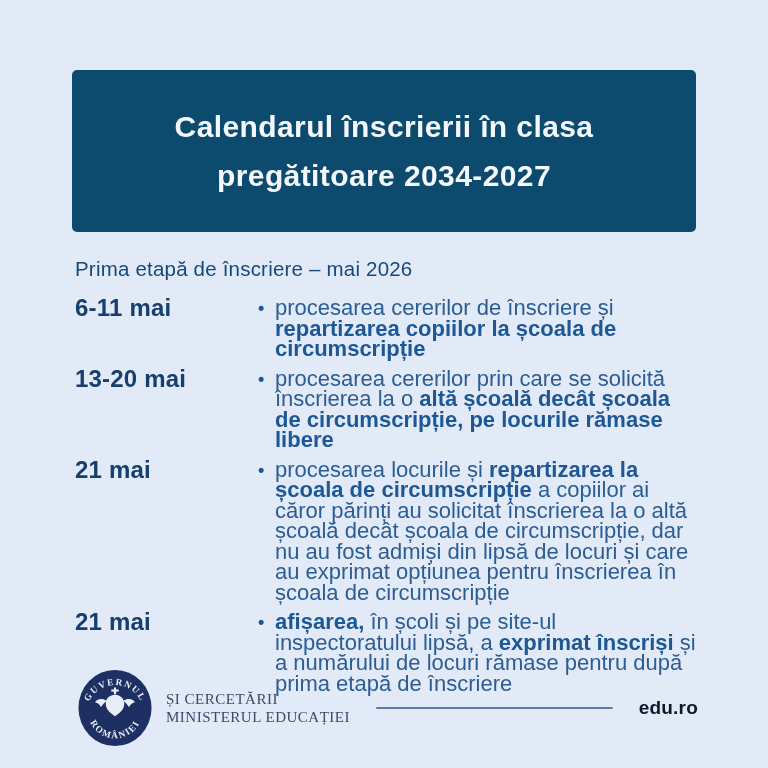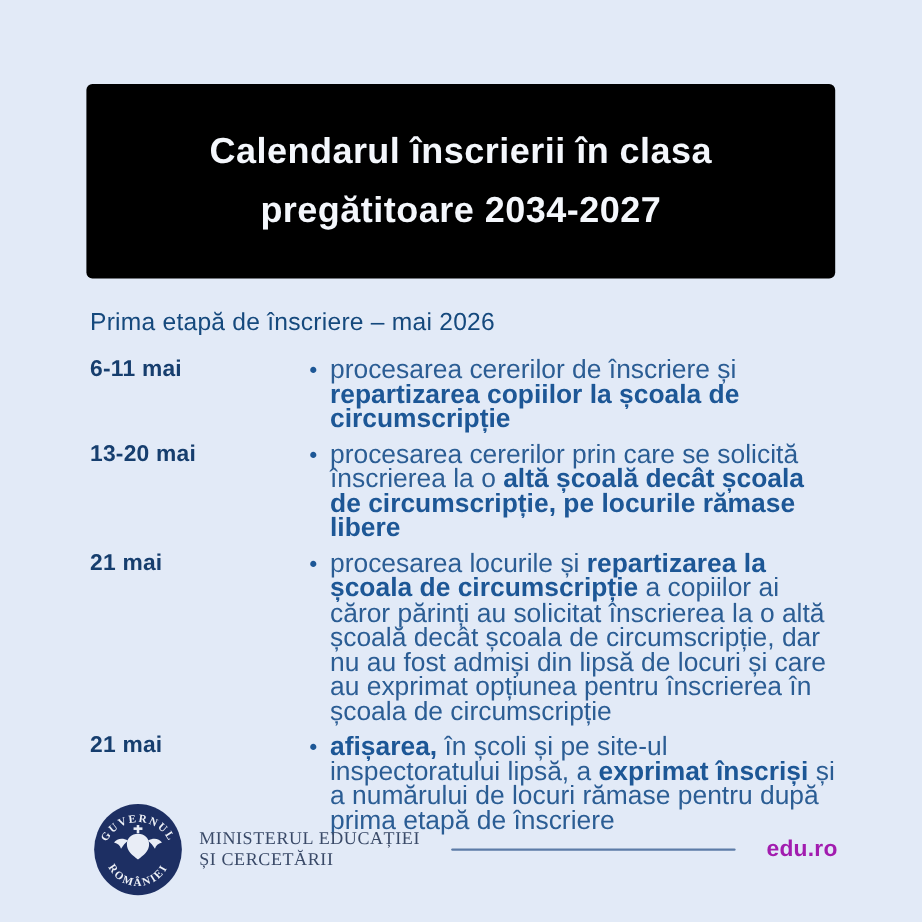--- a/index.html
+++ b/index.html
@@ -5,21 +5,21 @@
   * { margin:0; padding:0; box-sizing:border-box; }
   html,body { width:768px; height:768px; overflow:hidden; }
   body {
     background:#e2eaf7;
     font-family:"Liberation Sans", sans-serif;
     position:relative;
   }
   .banner {
     margin:70px 72px 0 72px;
     height:162px;
-    background:#000000;
+    background:#0c4a6e;
     border-radius:5px;
     display:flex; flex-direction:column; justify-content:center; align-items:center;
   }
   .banner .line {
     color:#f4f7fc;
     font-size:30px;
     font-weight:700;
     letter-spacing:0.4px;
     line-height:49px;
     text-align:center;
@@ -30,21 +30,21 @@
     font-weight:400;
     color:#15497d;
     letter-spacing:0.2px;
   }
   .schedule {
     margin:17px 68px 0 75px;
     display:flex; flex-direction:column; gap:9px;
   }
   .row { display:grid; grid-template-columns:183px 1fr; align-items:start; }
   .date {
-    font-size:19px; font-weight:700; color:#163e6e;
+    font-size:24px; font-weight:700; color:#163e6e;
     line-height:20.5px; letter-spacing:0.2px;
   }
   .item { display:flex; align-items:flex-start; }
   .bullet {
     width:17px; flex:0 0 17px;
     font-size:18px; font-weight:700; color:#1d5796;
     line-height:20.5px;
   }
   .txt {
     font-size:22px; color:#2b5d94;
@@ -62,21 +62,21 @@
     font-family:"Liberation Serif", serif;
     font-size:15px; letter-spacing:0.5px;
     color:#3a4a68; line-height:1.22;
     white-space:nowrap;
   }
   .divider {
     flex:1; height:2px; background:#5d7ca8;
     margin:0 26px; border-radius:1px;
   }
   .site {
-    font-size:19px; font-weight:700; color:#a21caf;
+    font-size:19px; font-weight:700; color:#0f172a;
     letter-spacing:0.2px;
   }
 </style>
 </head>
 <body>
 
 <div class="banner">
   <div class="line">Calendarul înscrierii în clasa</div>
   <div class="line">pregătitoare 2034-2027</div>
 </div>
@@ -129,18 +129,18 @@
     </text>
     <g fill="#e9edf6">
       <rect x="38.9" y="19" width="2.2" height="7"></rect>
       <rect x="36.2" y="21" width="7.6" height="2.2"></rect>
       <path d="M40 26.5 c5.5 0 9.5 3.8 9.5 8.8 0 6.5 -4.8 9.6 -9.5 13.2 -4.7 -3.6 -9.5 -6.7 -9.5 -13.2 0 -5 4 -8.8 9.5 -8.8 z"></path>
       <path d="M31.5 32.5 c-4.5 -2.8 -9.5 -2 -12 1.5 3.4 0.8 5.2 2.6 6 5.2 1.8 -2.6 3.5 -4.9 6 -6.7 z"></path>
       <path d="M48.5 32.5 c4.5 -2.8 9.5 -2 12 1.5 -3.4 0.8 -5.2 2.6 -6 5.2 -1.8 -2.6 -3.5 -4.9 -6 -6.7 z"></path>
     </g>
   </svg>
   <div class="ministry">
+    <div>ȘI CERCETĂRII</div>
     <div>MINISTERUL EDUCAȚIEI</div>
-    <div>ȘI CERCETĂRII</div>
   </div>
   <div class="divider"></div>
   <div class="site">edu.ro</div>
 </div>
 
 </body></html>

